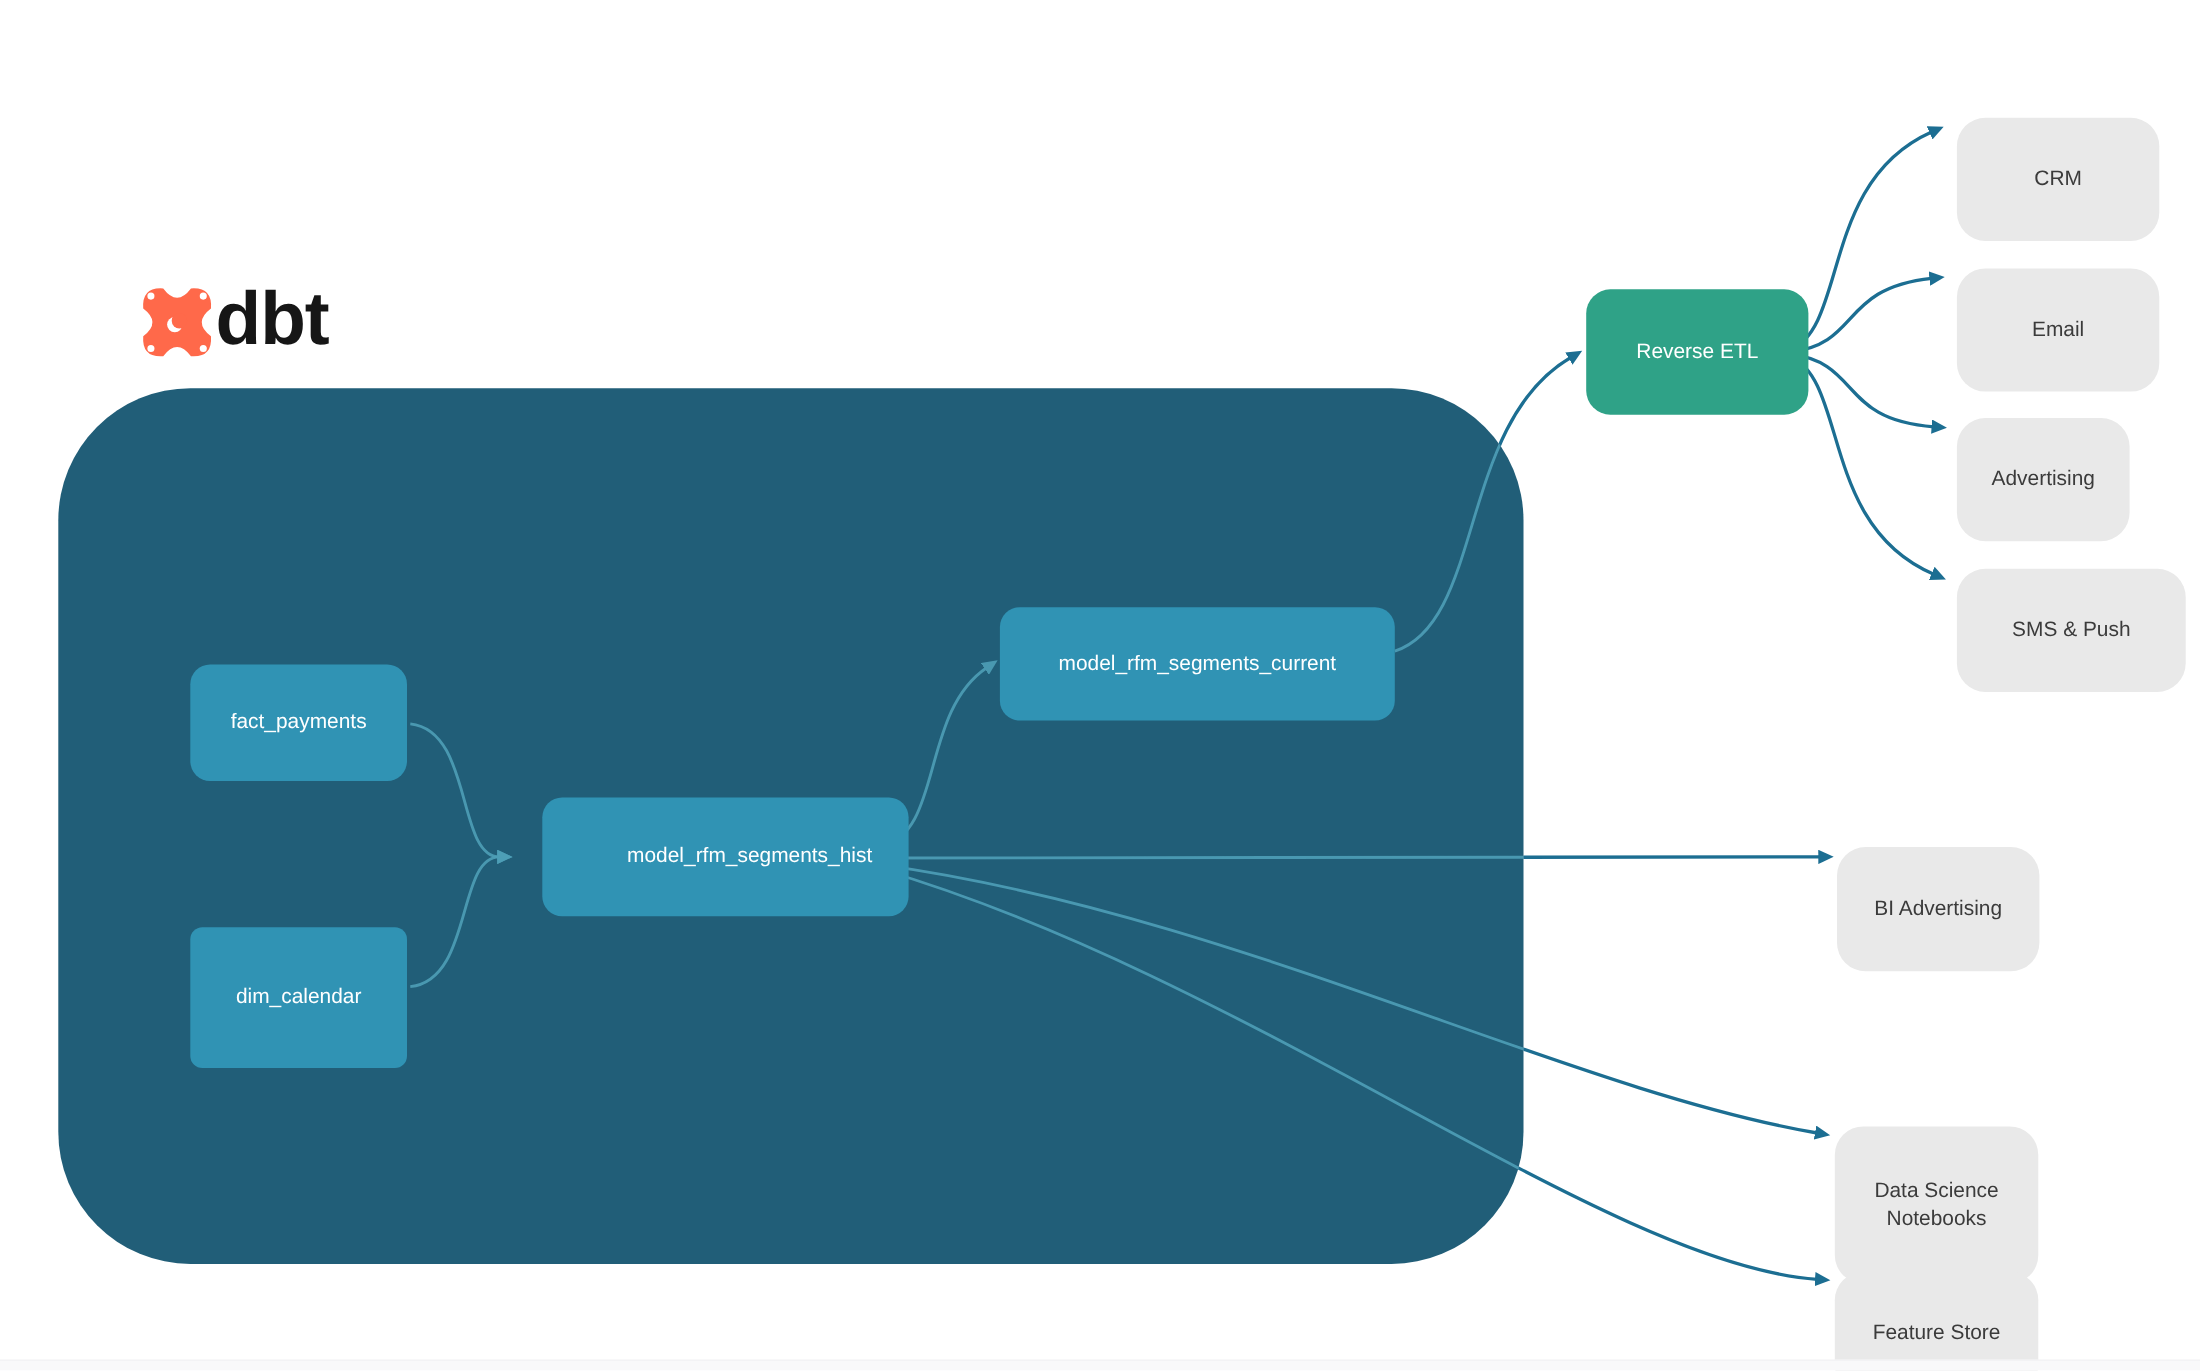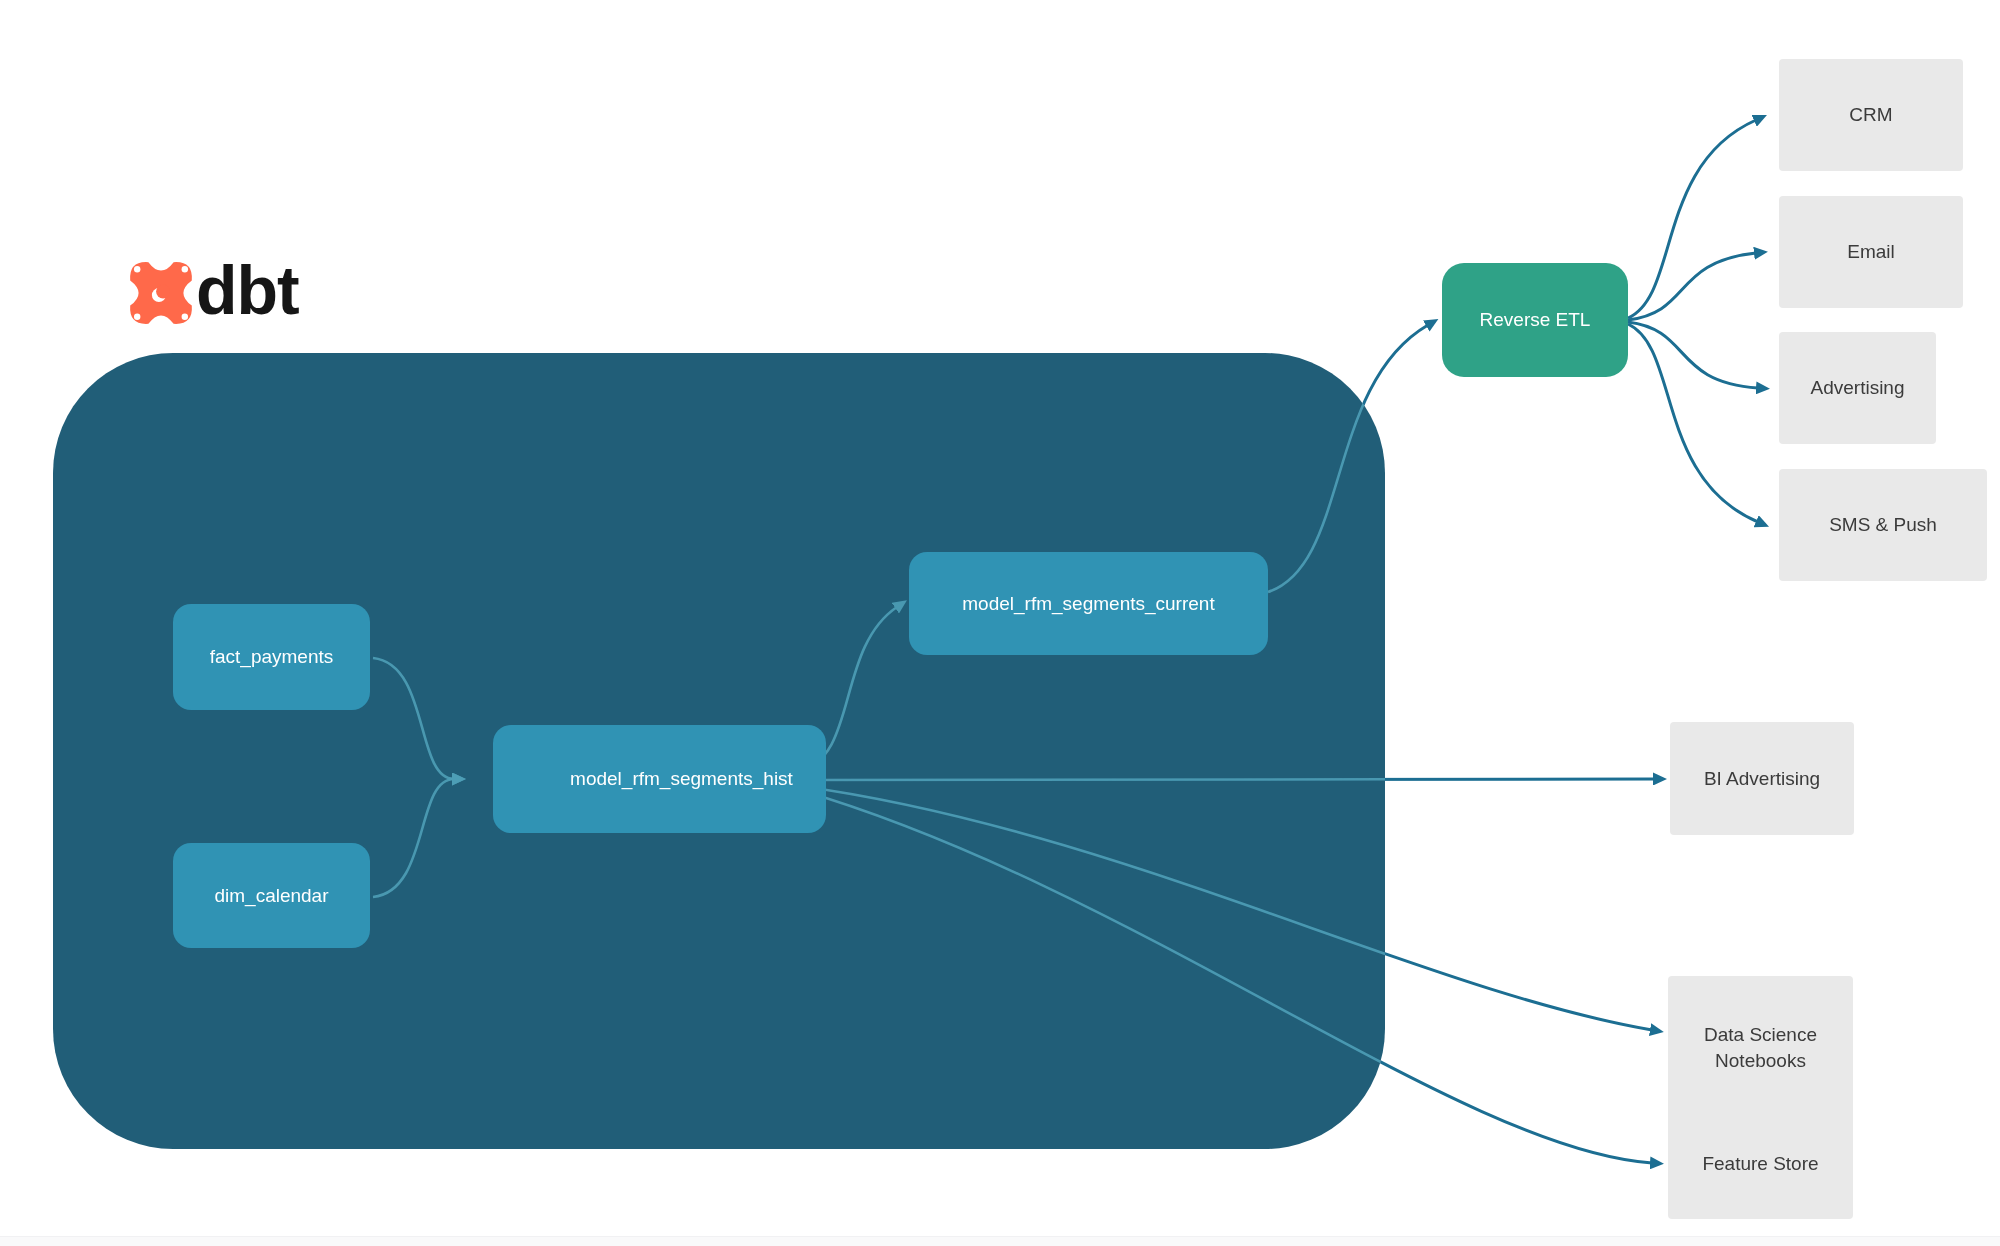--- a/index.html
+++ b/index.html
@@ -31,27 +31,27 @@
   .arrowhead-light{fill:var(--arrow-light);}
   .arrowhead-dark{fill:var(--arrow-dark);}
 
   
   .node{
     position:absolute;display:flex;align-items:center;justify-content:center;
     text-align:center;border-radius:18px;color:#fff;font-size:19px;line-height:1.35;
   }
   .node.model{background:var(--node);}
   .node.green{background:var(--green);border-radius:22px;}
-  .node.dest{background:var(--dest-bg);color:var(--dest-text);border-radius:4px;padding:15px 18px;}
+  .node.dest{background:var(--dest-bg);color:var(--dest-text);border-radius:26px;padding:15px 18px;margin-top:48px;}
 
   .n-fact{left:173px;top:604px;width:197px;height:106px;}
-  .n-dim{left:173px;top:843px;width:197px;height:105px;}
+  .n-dim{left:173px;top:843px;width:197px;height:128px;border-radius:11px;}
   .n-hist{left:493px;top:725px;width:333px;height:108px;padding-left:44px;}
   .n-current{left:909px;top:552px;width:359px;height:103px;}
-  .n-retl{left:1442px;top:263px;width:186px;height:114px;}
+  .n-retl{left:1442px;top:263px;width:202px;height:114px;}
   .n-crm{left:1779px;top:59px;width:184px;height:112px;}
   .n-email{left:1779px;top:196px;width:184px;height:112px;}
   .n-adv{left:1779px;top:332px;width:157px;height:112px;}
   .n-sms{left:1779px;top:469px;width:208px;height:112px;}
   .n-bi{left:1670px;top:722px;width:184px;height:113px;}
   .n-ds{left:1668px;top:976px;width:185px;height:143px;}
   .n-fs{left:1668px;top:1108px;width:185px;height:111px;}
 
   
   .logo{position:absolute;left:126px;top:256px;display:flex;align-items:center;gap:0;}

